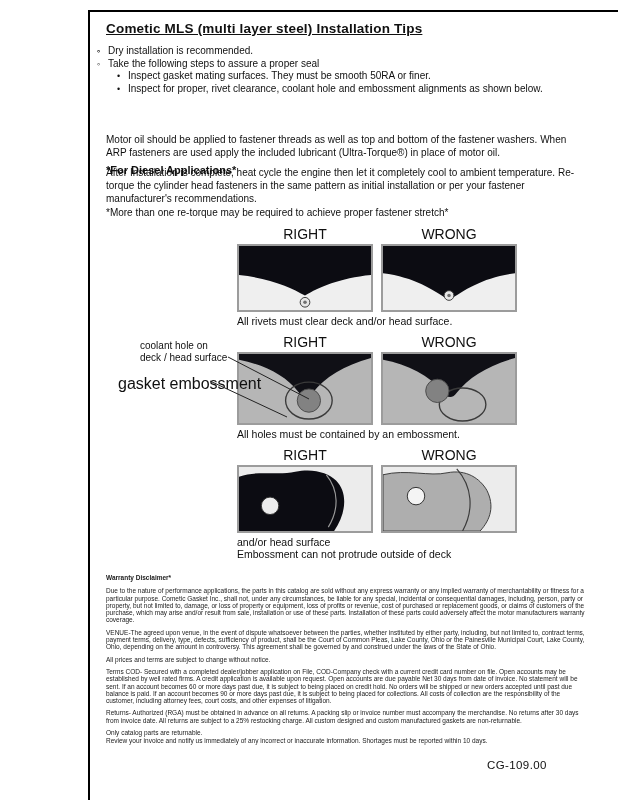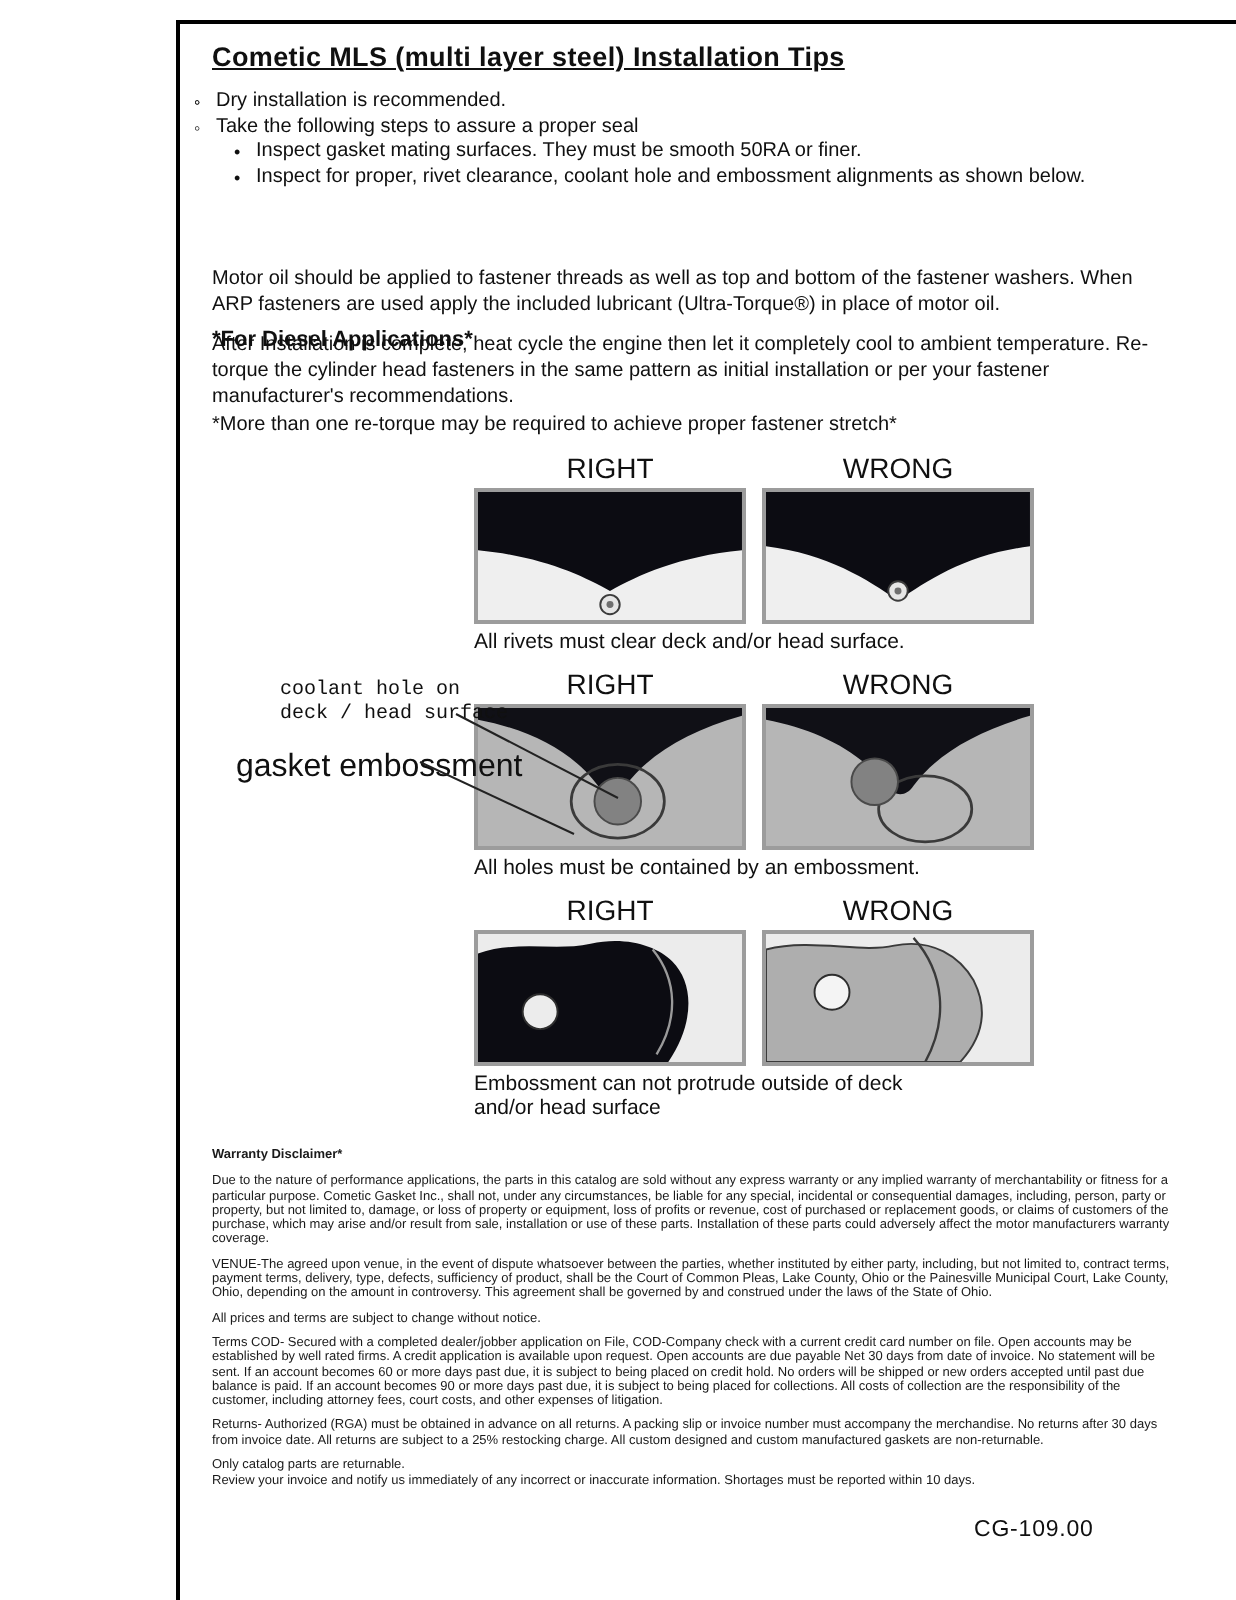--- a/index.html
+++ b/index.html
@@ -20,21 +20,21 @@
   .p2{position:absolute;left:106px;top:167px;width:480px;font-size:10px;line-height:12.8px;}
   .note{position:absolute;left:106px;top:207px;width:480px;font-size:10px;}
   .diagrams{position:absolute;left:237px;top:226px;width:280px;}
   .dg-h{display:flex;gap:8px;font-size:14px;margin-bottom:2px;}
   .dg-h span{width:136px;text-align:center;}
   .dg-row{display:flex;gap:8px;}
   .panel{width:136px;border:2px solid #9c9c9c;line-height:0;background:#efefef;}
   .panel svg{display:block;width:100%;height:auto;}
   .caption{font-size:10.5px;line-height:12.5px;margin:3px 0 6px 0;}
   .caption.last{margin-bottom:0;}
-  .lab1{position:absolute;left:140px;top:340px;font-size:10px;line-height:12px;font-family:Liberation Mono, monospace;}
+  .lab1{position:absolute;left:140px;top:340px;font-size:10px;line-height:12px;}
   .lab2{position:absolute;left:118px;top:375px;font-size:16px;}
   .leaders{position:absolute;left:150px;top:348px;width:170px;height:80px;}
   .leaders line{stroke:#222;stroke-width:1;}
   .legal{position:absolute;left:106px;top:574px;width:484px;font-size:6.5px;line-height:7.3px;color:#1a1a1a;}
   .legal .lh{font-weight:bold;margin:0 0 6px 0;}
   .legal p{margin:0 0 5px 0;}
   .legal p.tight{margin-bottom:1px;}
   .code{position:absolute;left:487px;top:759px;font-size:11.5px;letter-spacing:.4px;}
 </style>
 </head>
@@ -138,22 +138,22 @@
       <div class="panel">
         <svg viewBox="0 0 136 66">
           <rect width="136" height="66" fill="#ececec"></rect>
           <path d="M0 66 V8 C24 2 48 10 66 6 C86 2 100 12 107 24 C115 40 111 54 100 66 Z" fill="#aeaeae" stroke="#3a3a3a" stroke-width="1"></path>
           <path d="M76 2 C92 20 94 44 82 66" fill="none" stroke="#3a3a3a" stroke-width="1.2"></path>
           <circle cx="34" cy="30" r="9" fill="#f4f4f4" stroke="#2e2e2e" stroke-width="1"></circle>
         </svg>
       </div>
     </div>
     <div class="caption last">
+      <div>and/or head surface</div>
       <div>Embossment can not protrude outside of deck</div>
-      <div>and/or head surface</div>
     </div>
   </div>
 
   <div class="lab1">
     <div>coolant hole on</div>
     <div>deck / head surface</div>
   </div>
   <div class="lab2">gasket embossment</div>
   <svg class="leaders" viewBox="0 0 170 80">
     <line x1="78" y1="9" x2="159" y2="51"></line>

